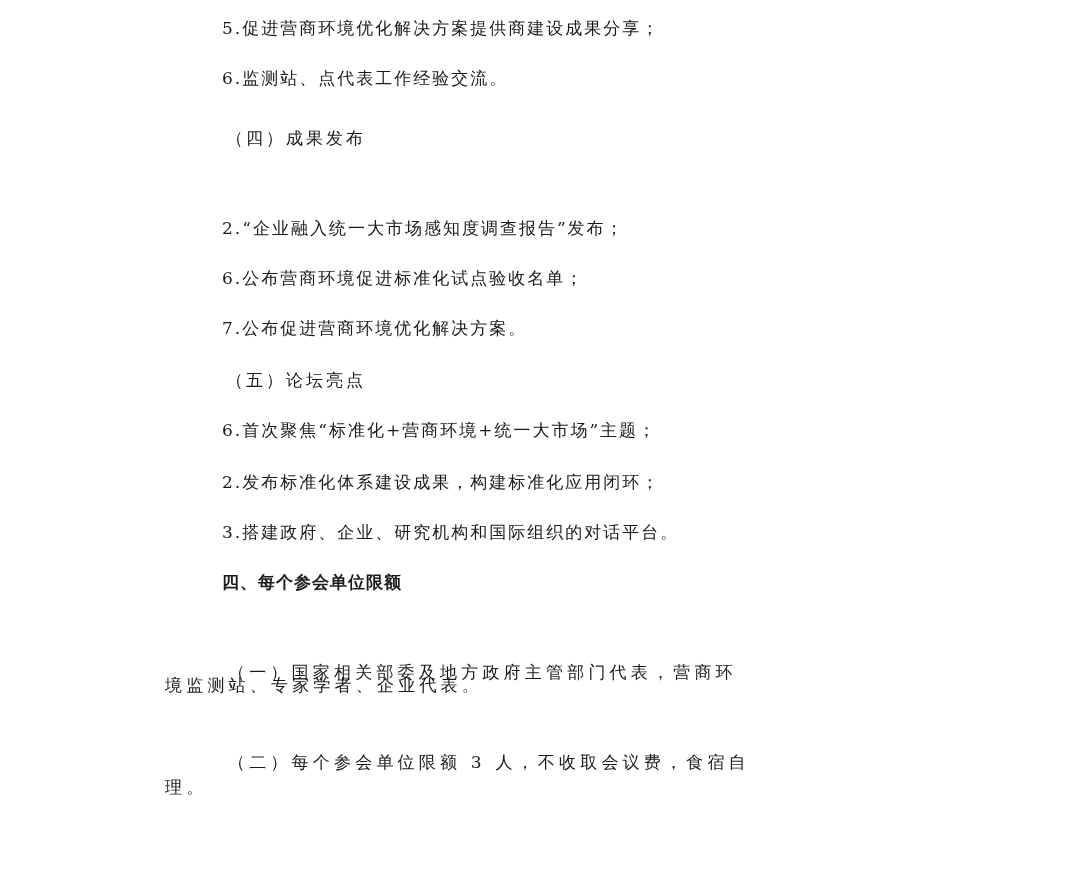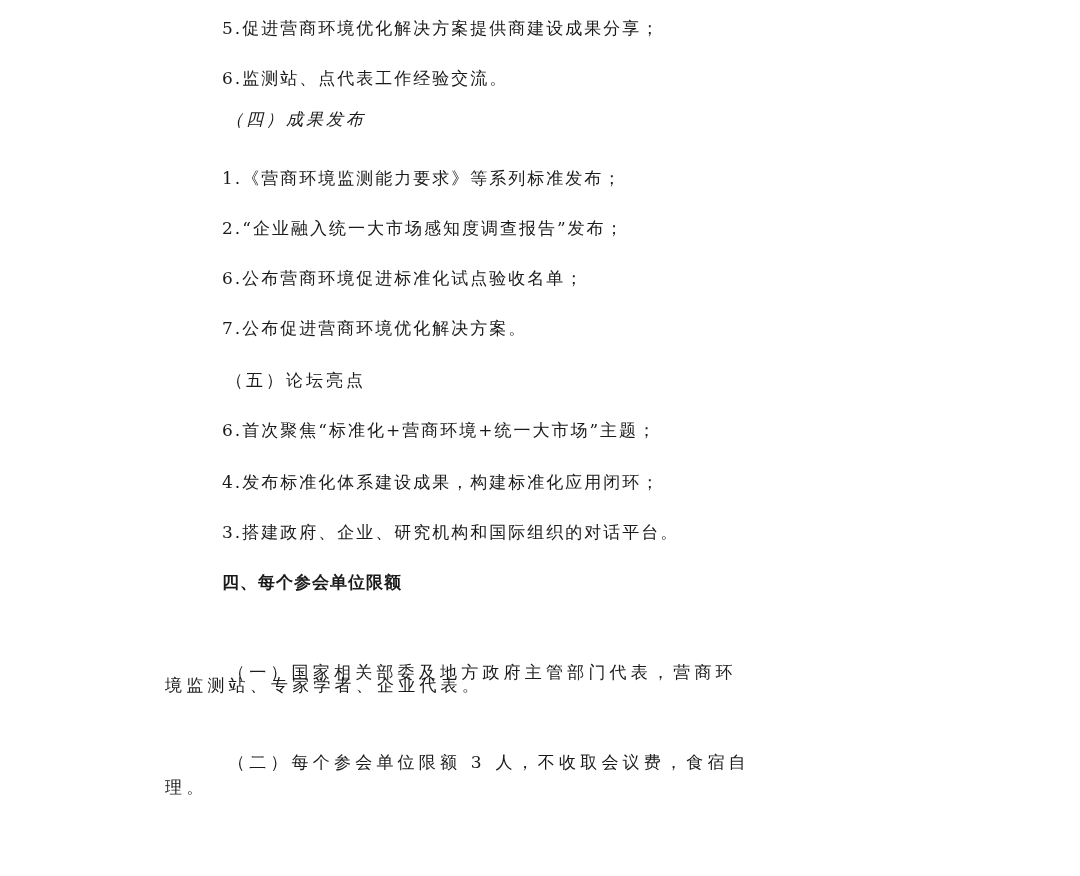--- a/index.html
+++ b/index.html
@@ -42,29 +42,28 @@
     }
   </style>
 </head>
 <body>
 
 <div class="page">
 
   <div class="line" style="left:222px; top:11px;">5.促进营商环境优化解决方案提供商建设成果分享；</div>
   <div class="line" style="left:222px; top:61px;">6.监测站、点代表工作经验交流。</div>
 
-  <div class="line sub" style="left:226px; top:102px;font-style:italic;">（四）成果发布</div>
-  <div class="line" style="left:222px; top:161px;">1.《营商环境监测能力要求》等系列标准发布；</div>
+  <div class="line sub" style="left:226px; top:121px;">（四）成果发布</div>
   <div class="line" style="left:222px; top:211px;">2.“企业融入统一大市场感知度调查报告”发布；</div>
   <div class="line" style="left:222px; top:261px;">6.公布营商环境促进标准化试点验收名单；</div>
   <div class="line" style="left:222px; top:311px;">7.公布促进营商环境优化解决方案。</div>
 
   <div class="line sub" style="left:226px; top:363px;">（五）论坛亮点</div>
   <div class="line" style="left:222px; top:413px;">6.首次聚焦“标准化+营商环境+统一大市场”主题；</div>
-  <div class="line" style="left:222px; top:465px;">4.发布标准化体系建设成果，构建标准化应用闭环；</div>
+  <div class="line" style="left:222px; top:465px;">2.发布标准化体系建设成果，构建标准化应用闭环；</div>
   <div class="line" style="left:222px; top:515px;">3.搭建政府、企业、研究机构和国际组织的对话平台。</div>
 
   <div class="line heading" style="left:222px; top:565px;">四、每个参会单位限额</div>
 
   <div class="line para" style="left:228px; top:618px;margin-top:37px;">（一）国家相关部委及地方政府主管部门代表，营商环</div>
   <div class="line para" style="left:165px; top:668px;">境监测站、专家学者、企业代表。</div>
   <div class="line para" style="left:228px; top:720px;margin-top:25px;">（二）每个参会单位限额 3 人，不收取会议费，食宿自</div>
   <div class="line para" style="left:165px; top:770px;">理。</div>
 
 </div>

